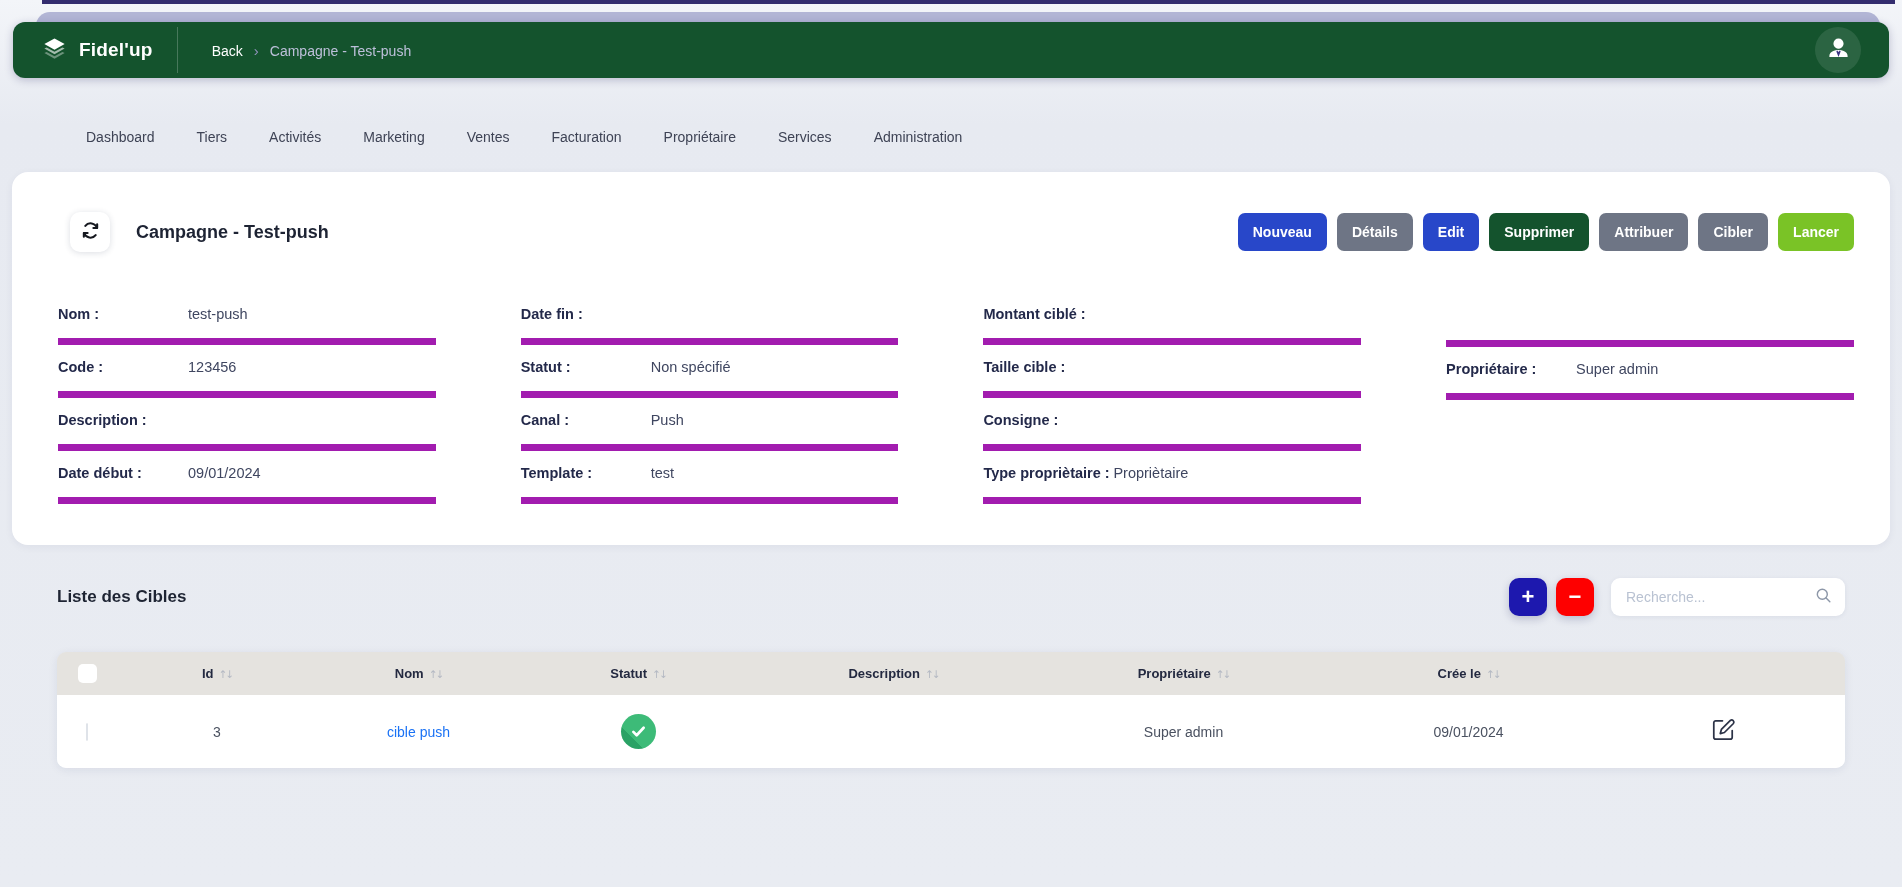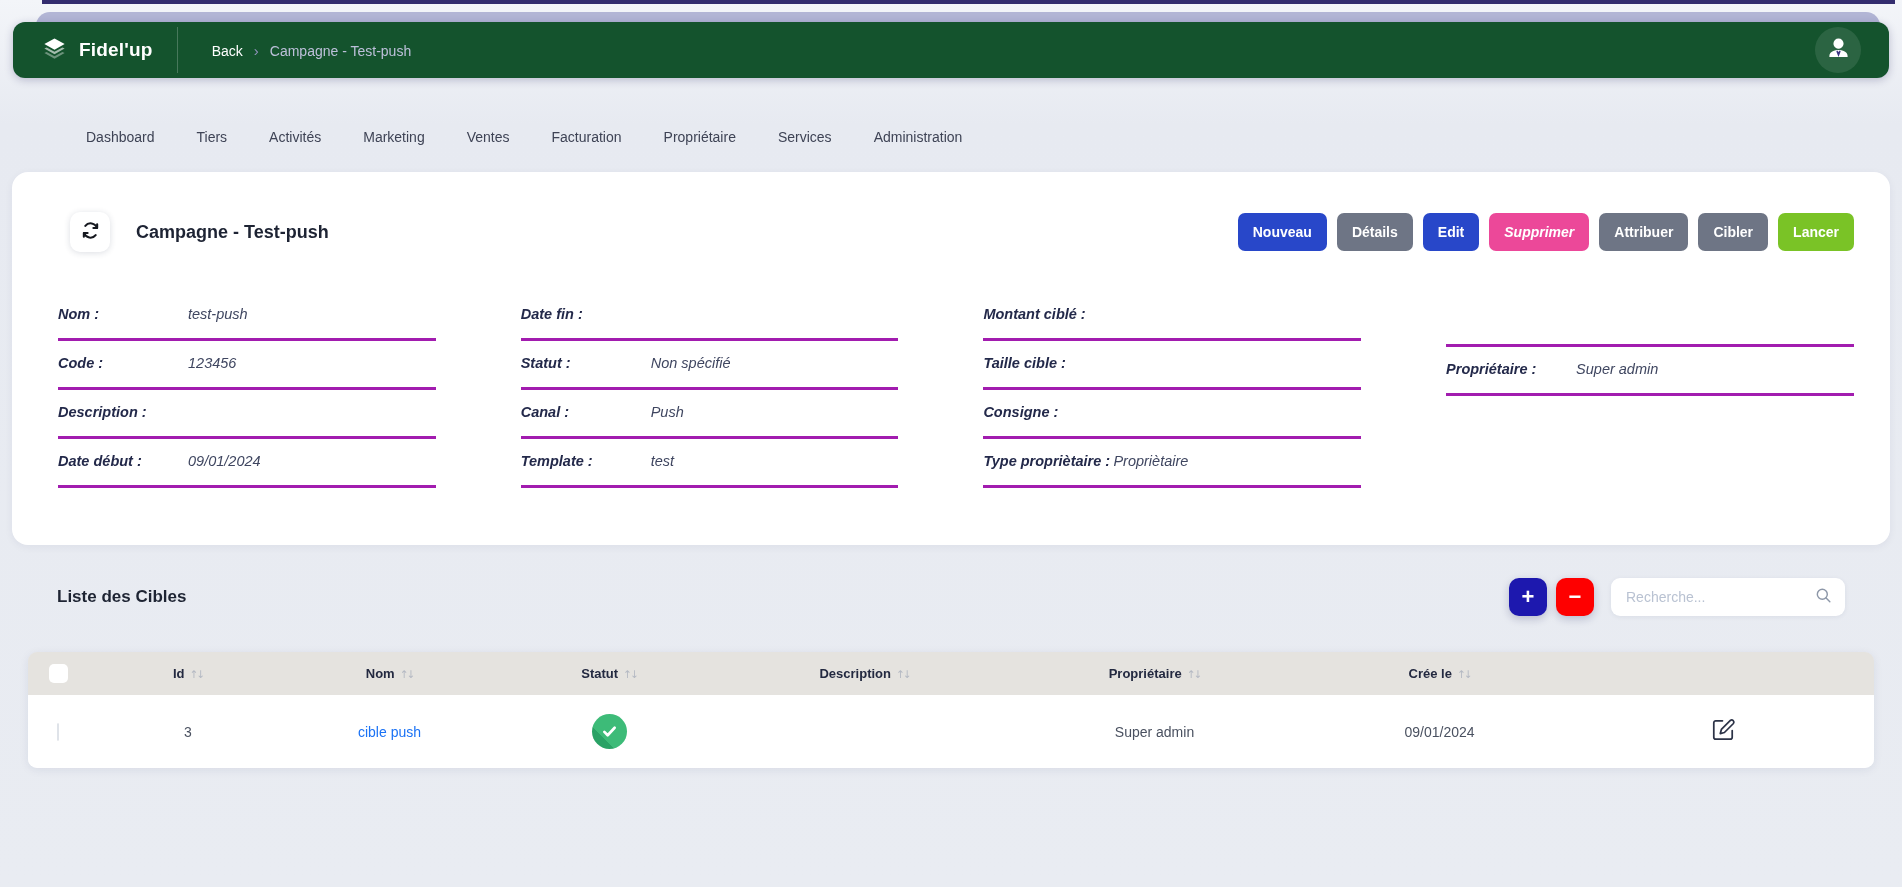--- a/index.html
+++ b/index.html
@@ -37,25 +37,25 @@
   .card-head { display:flex; align-items:center; height:40px; }
   .refresh-chip { width:40px; height:40px; border-radius:10px; background:#fff;
     box-shadow:0 1px 6px rgba(40,50,80,.16); display:flex; align-items:center; justify-content:center;
     margin:0 26px 0 12px; cursor:pointer; }
   .page-title { font-size:18px; font-weight:700; color:#1d2333; }
   .actions { margin-left:auto; display:flex; gap:10px; }
   .btn { border:none; border-radius:7px; padding:11px 15px; font-size:14px; font-weight:700;
     color:#fff; cursor:pointer; font-family:inherit; }
   .btn-blue  { background:#2847c9; }
   .btn-gray  { background:#6e7585; }
-  .btn-red   { background:#ec4899;font-style:italic; }
+  .btn-red   { background:#14532d; }
   .btn-green { background:#7ac326; }
   
   .fields { display:grid; grid-template-columns:1fr 1fr 1fr 1.08fr; column-gap:85px; margin-top:40px; }
-  .field { display:flex; align-items:center; padding:14px 0 16px; border-bottom:3px solid #a21caf;font-style:italic; }
+  .field { display:flex; align-items:center; padding:14px 0 16px; border-bottom:7px solid #a21caf; }
   .field .lbl { min-width:130px; font-size:14.5px; font-weight:700; color:#23294a; white-space:nowrap; }
   .field .val { font-size:14.5px; color:#3f4660; }
   .col4 { padding-top:0; }
   .col4 .field.empty { min-height:55px; padding:0; }
   
   .tabs { display:flex; gap:43px; padding-left:16px; }
   .tab { position:relative; font-size:14px; font-weight:600; color:#4a5166; padding:15px 0 17px; cursor:pointer; white-space:nowrap; }
   .tab.active { color:#1a6ef3; }
   .tab.active::after { content:""; position:absolute; left:-9px; right:-9px; bottom:0; height:4px; background:#1a6ef3; border-radius:3px; }
   
@@ -65,21 +65,21 @@
   .sq-btn { width:38px; height:38px; border:none; border-radius:10px; color:#fff; font-size:22px; font-weight:700;
     display:flex; align-items:center; justify-content:center; cursor:pointer;
     box-shadow:0 3px 8px rgba(20,25,80,.22); font-family:inherit; line-height:1; }
   .sq-add { background:#1d18ae; }
   .sq-remove { background:#fe0000; }
   .search { width:234px; height:38px; background:#fff; border-radius:9px; display:flex; align-items:center;
     padding:0 12px 0 15px; margin-left:8px; box-shadow:0 1px 5px rgba(30,40,80,.07); }
   .search input { border:none; outline:none; flex:1; min-width:0; font-size:14px; color:#3f4660; font-family:inherit; background:transparent; }
   .search input::placeholder { color:#b9c2d2; }
   
-  .table-card { margin:35px 28px 0; border-radius:9px; box-shadow:0 2px 10px rgba(30,40,90,.08); }
+  .table-card { margin:35px 57px 0; border-radius:9px; box-shadow:0 2px 10px rgba(30,40,90,.08); }
   .tgrid { display:grid; grid-template-columns:60px 200px 203px 236px 275px 305px 265px 1fr; align-items:center; }
   .thead { background:#e5e3df; border-radius:9px 9px 0 0; height:43px; }
   .th { display:flex; align-items:center; justify-content:center; font-size:13px; font-weight:700; color:#232940; cursor:pointer; }
   .sort { font-family:"DejaVu Sans",sans-serif; font-size:10.5px; color:#b4b9c3; margin-left:5px; letter-spacing:-2px; font-weight:400; }
   .trow { background:#fff; height:73px; border-radius:0 0 9px 9px; }
   .td { text-align:center; font-size:14px; color:#4a5160; }
   .cb { width:19px; height:19px; background:#fff; border-radius:5px; margin:0 auto; cursor:pointer; }
   .cb-head { border:none; }
   .cb-row { border:1.5px solid #dfe3e9; }
   .link { color:#1a72f5; cursor:pointer; }

